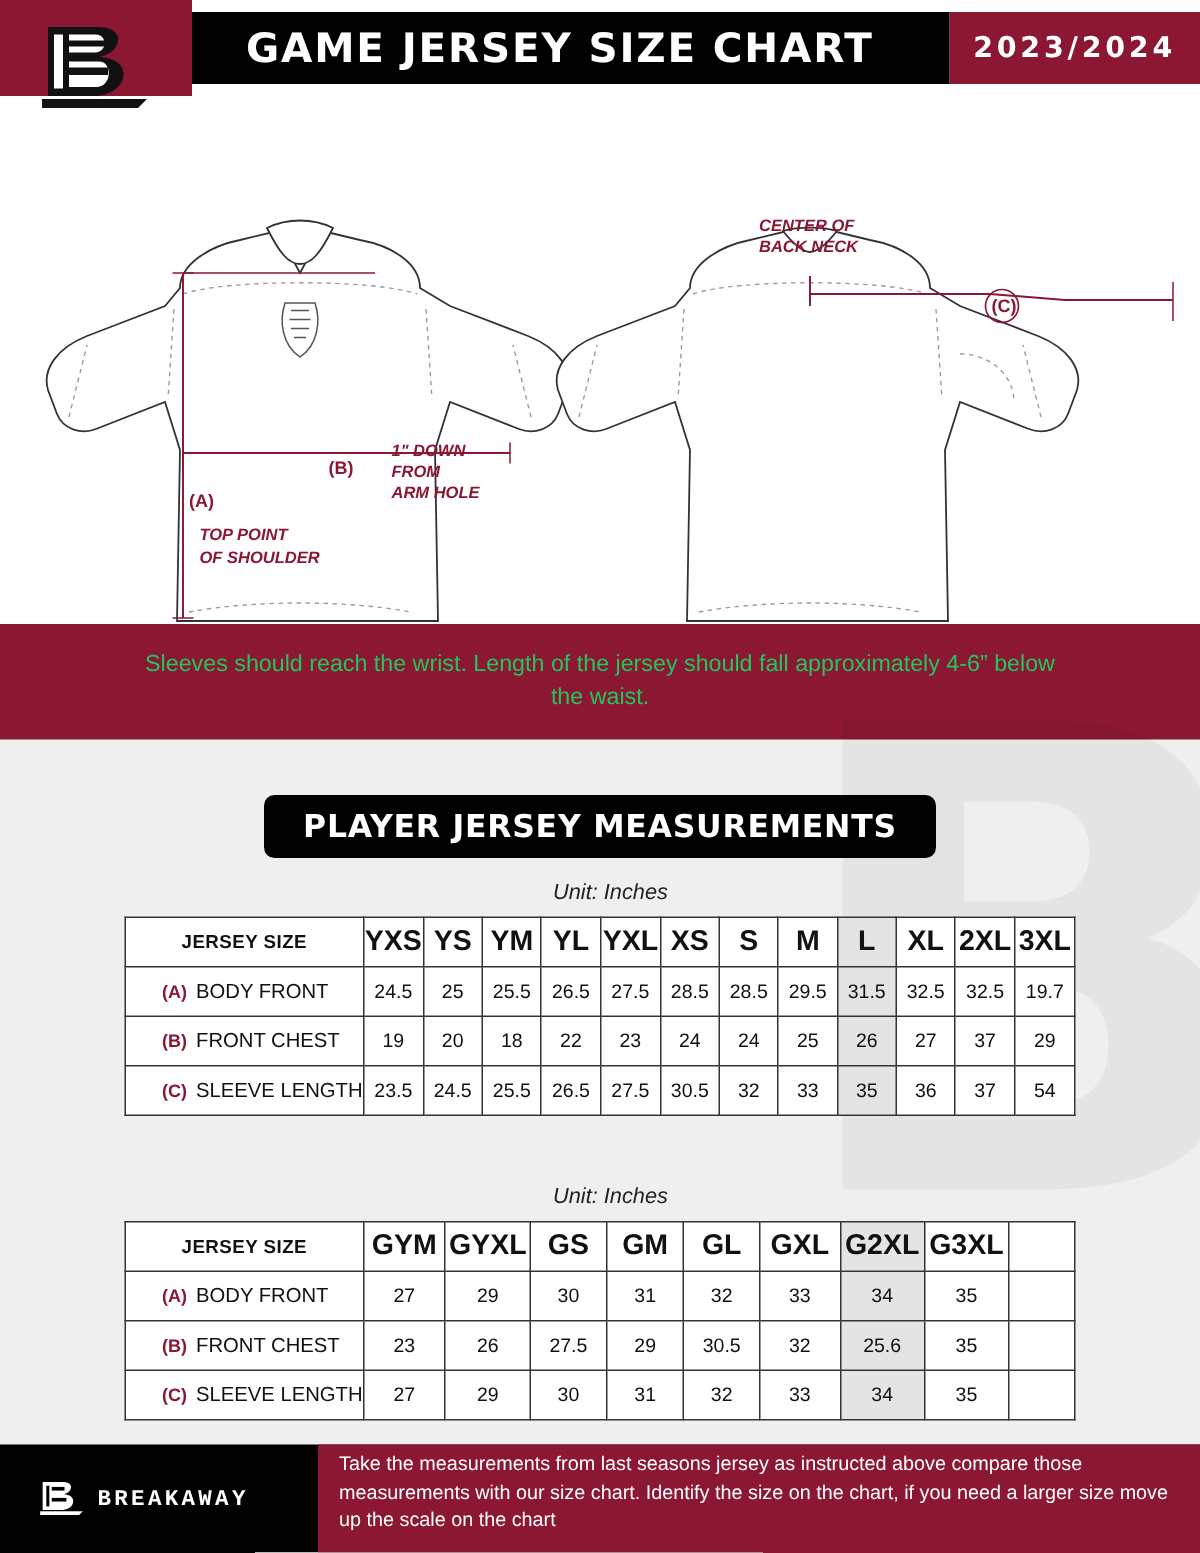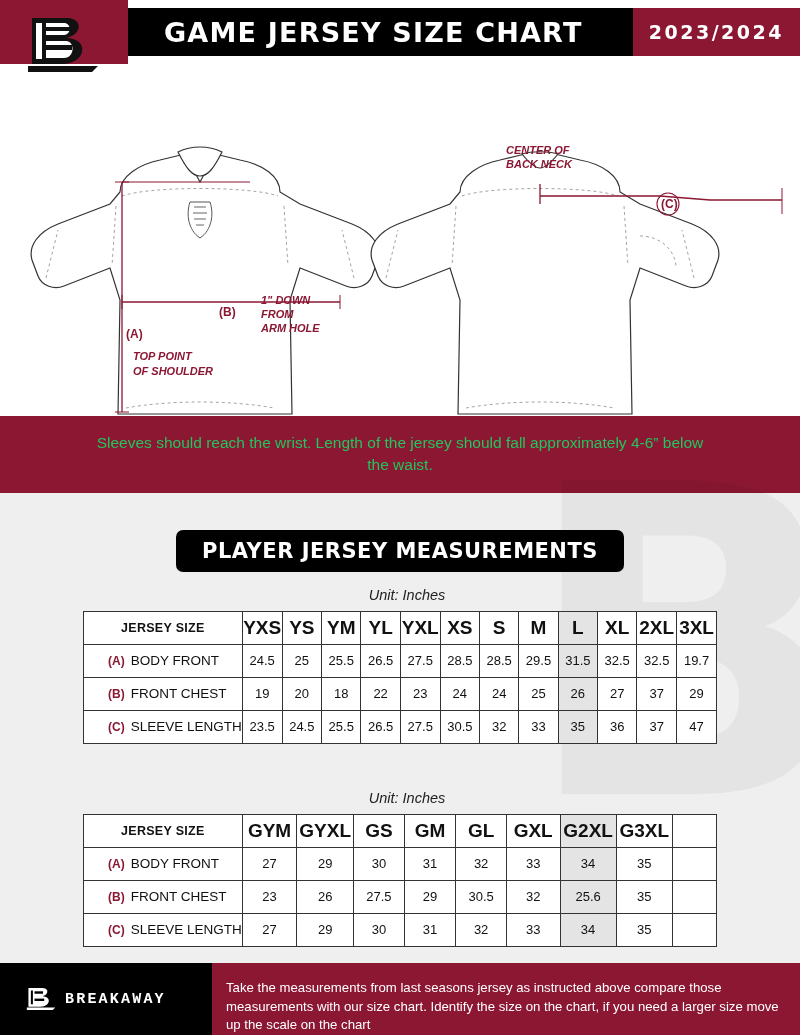--- a/index.html
+++ b/index.html
@@ -188,21 +188,21 @@
     font-weight: bold;
     font-size: 15px;
     letter-spacing: 2.2px;
   }
   .foot-text {
     flex: 1;
     background: #8b1733;
     color: #ffffff;
     font-size: 13.2px;
     line-height: 1.42;
-    padding: 16px 16px 10px 14px;
+    padding: 4px 16px 10px 14px;
     font-family: "Liberation Sans", sans-serif;
   }
   .gap { height: 14px; }
 </style>
 </head>
 <body>
 
 <div class="page">
 
   <div class="watermark">B</div>
@@ -360,21 +360,21 @@
           <td>24.5</td>
           <td>25.5</td>
           <td>26.5</td>
           <td>27.5</td>
           <td>30.5</td>
           <td>32</td>
           <td>33</td>
           <td class="hl">35</td>
           <td>36</td>
           <td>37</td>
-          <td>47</td>
+          <td>54</td>
         </tr>
       </tbody>
     </table>
   </div>
 
   <div class="gap"></div>
 
   <div class="section">
     <div class="unit">Unit: Inches</div>
     <table class="tbl-goalie">

